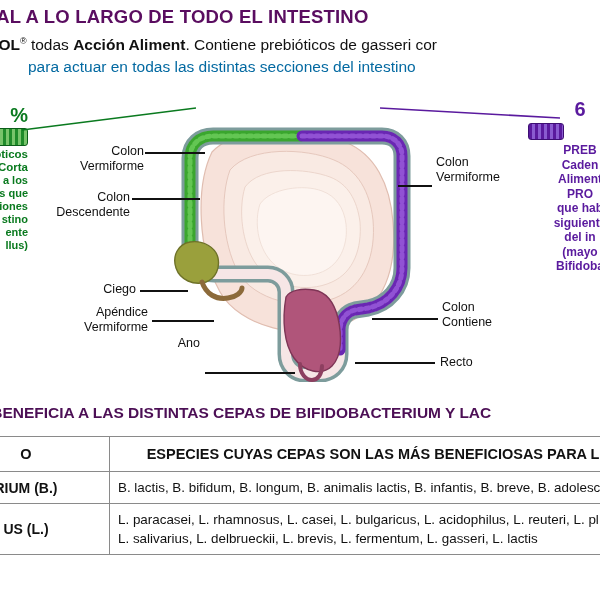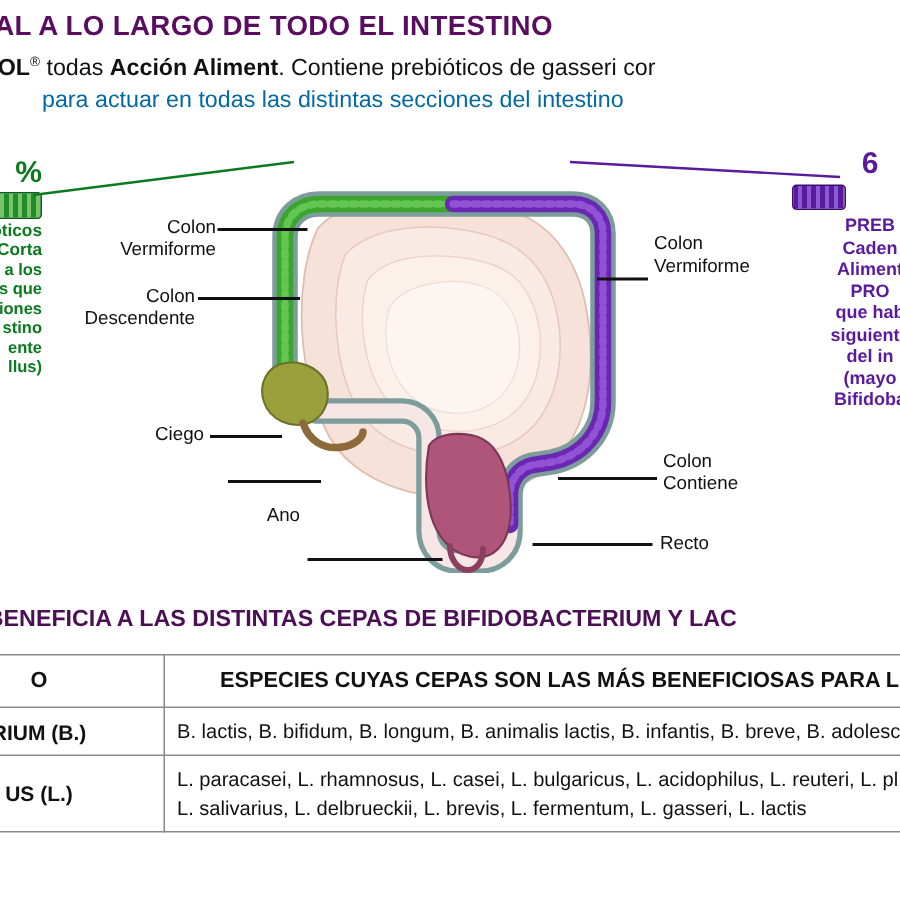--- a/index.html
+++ b/index.html
@@ -305,20 +305,24 @@
 
   <div class="lbl r" style="left:48px; top:190px; width:82px;">
     <div>Colon</div>
     <div>Descendente</div>
   </div>
 
   <div class="lbl r" style="left:58px; top:282px; width:78px;">
     <div>Ciego</div>
   </div>
 
+  <div class="lbl r" style="left:58px; top:305px; width:90px;">
+    <div>Apéndice</div>
+    <div>Vermiforme</div>
+  </div>
 
   <div class="lbl r" style="left:140px; top:336px; width:60px;">
     <div>Ano</div>
   </div>
 
   <div class="lbl" style="left:436px; top:155px;">
     <div>Colon</div>
     <div>Vermiforme</div>
   </div>
 

